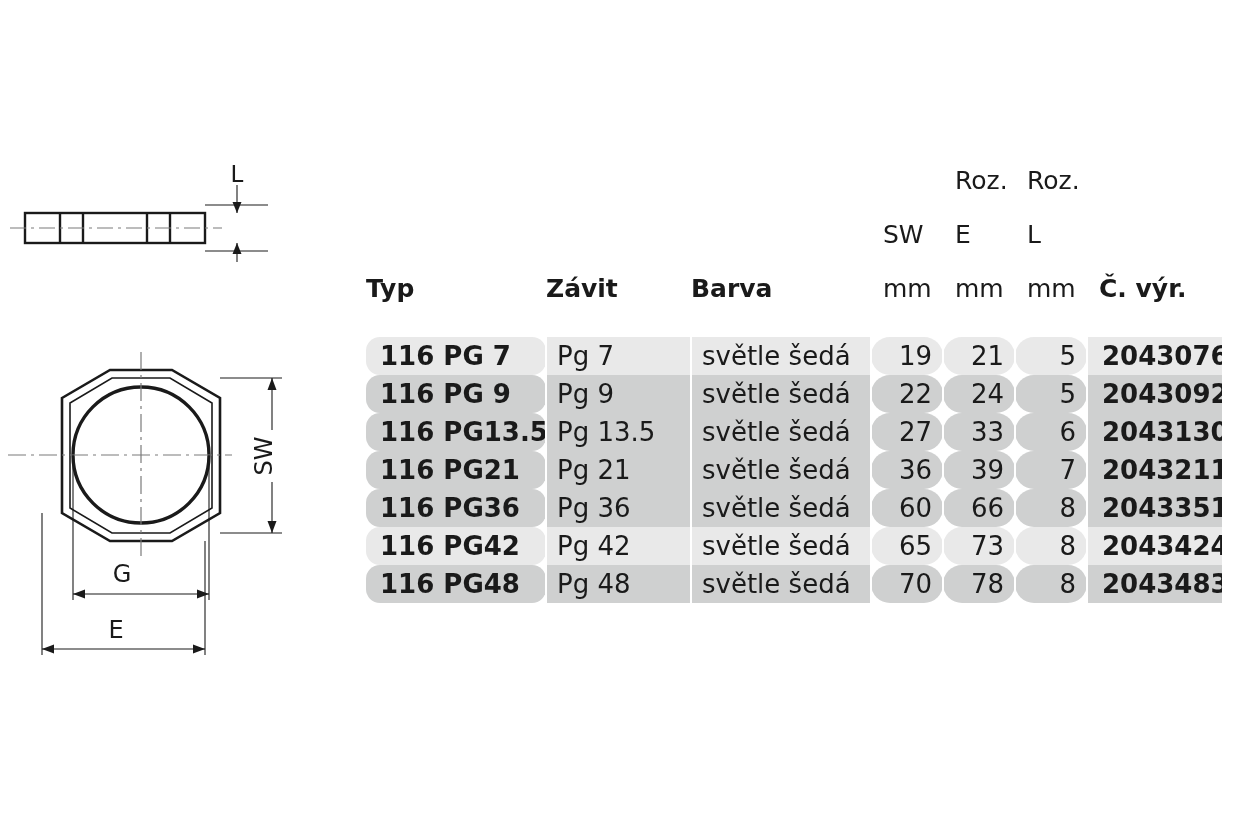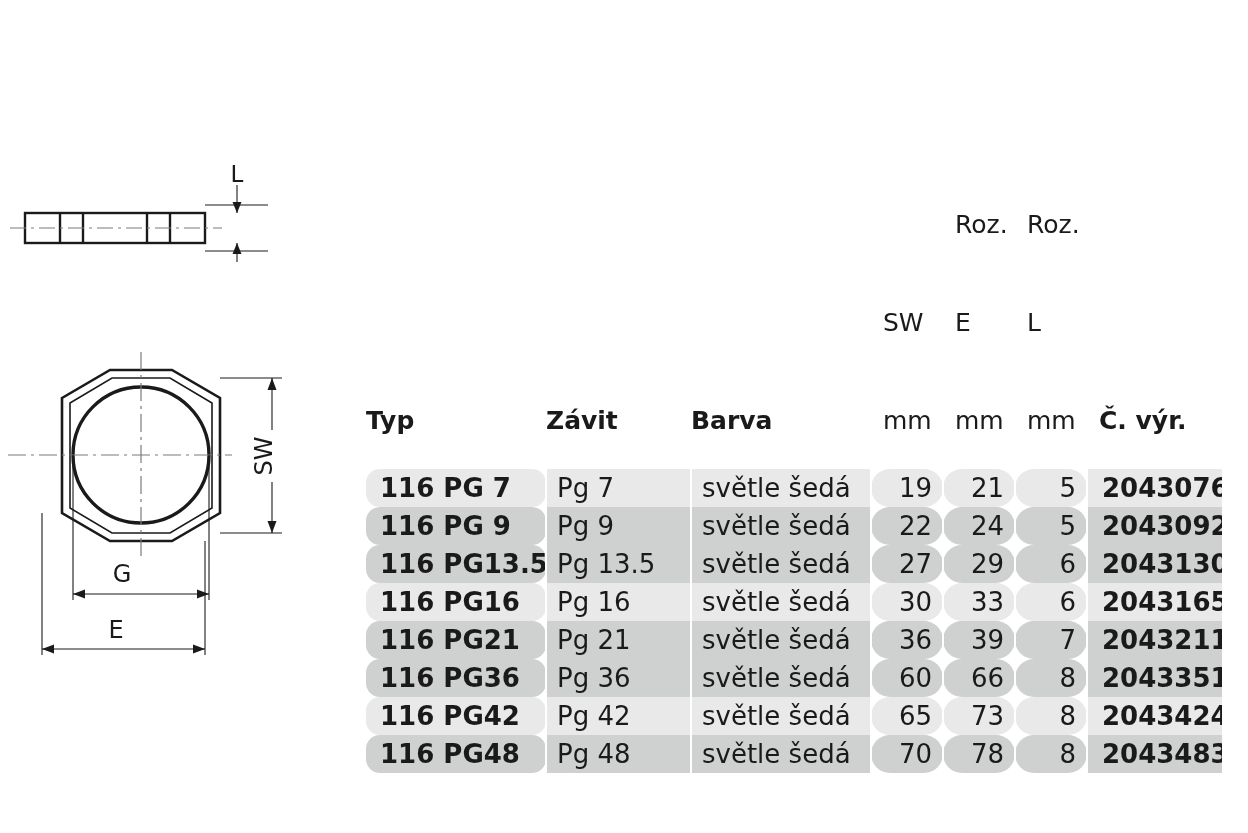--- a/index.html
+++ b/index.html
@@ -70,21 +70,21 @@
     overflow: hidden;
   }
   table.spec tbody tr.odd  td { background: #e9e9e9; }
   table.spec tbody tr.even td { background: #cfd0d0; }
 
   table.spec tbody td.typ   { font-weight: bold; padding-left: 14px; border-radius: 14px; }
   table.spec tbody td.cvyr  { font-weight: bold; padding-left: 14px; }
   table.spec tbody td.sep   { border-left: 2px solid #ffffff; }
   table.spec tbody td.num   { text-align: right; border-radius: 19px; }
 
-  .hdr-stack { display: block; margin-top: 44px; }
+  .hdr-stack { display: block; }
 </style>
 </head>
 <body>
 
 <svg id="drawing" width="360" height="833" viewBox="0 0 360 833" xmlns="http://www.w3.org/2000/svg">
 
   <g>
 
     <rect x="25" y="213" width="180" height="30" fill="#ffffff" stroke="#1a1a1a" stroke-width="2.4"></rect>
 
@@ -199,32 +199,23 @@
           <td class="sep num">22</td>
           <td class="sep num">24</td>
           <td class="sep num">5</td>
           <td class="sep cvyr">2043092</td>
         </tr>
         <tr class="even">
           <td class="typ">116 PG13.5</td>
           <td class="sep">Pg 13.5</td>
           <td class="sep">světle šedá</td>
           <td class="sep num">27</td>
-          <td class="sep num">29</td>
+          <td class="sep num">33</td>
           <td class="sep num">6</td>
           <td class="sep cvyr">2043130</td>
-        </tr>
-        <tr class="odd">
-          <td class="typ">116 PG16</td>
-          <td class="sep">Pg 16</td>
-          <td class="sep">světle šedá</td>
-          <td class="sep num">30</td>
-          <td class="sep num">33</td>
-          <td class="sep num">6</td>
-          <td class="sep cvyr">2043165</td>
         </tr>
         <tr class="even">
           <td class="typ">116 PG21</td>
           <td class="sep">Pg 21</td>
           <td class="sep">světle šedá</td>
           <td class="sep num">36</td>
           <td class="sep num">39</td>
           <td class="sep num">7</td>
           <td class="sep cvyr">2043211</td>
         </tr>

